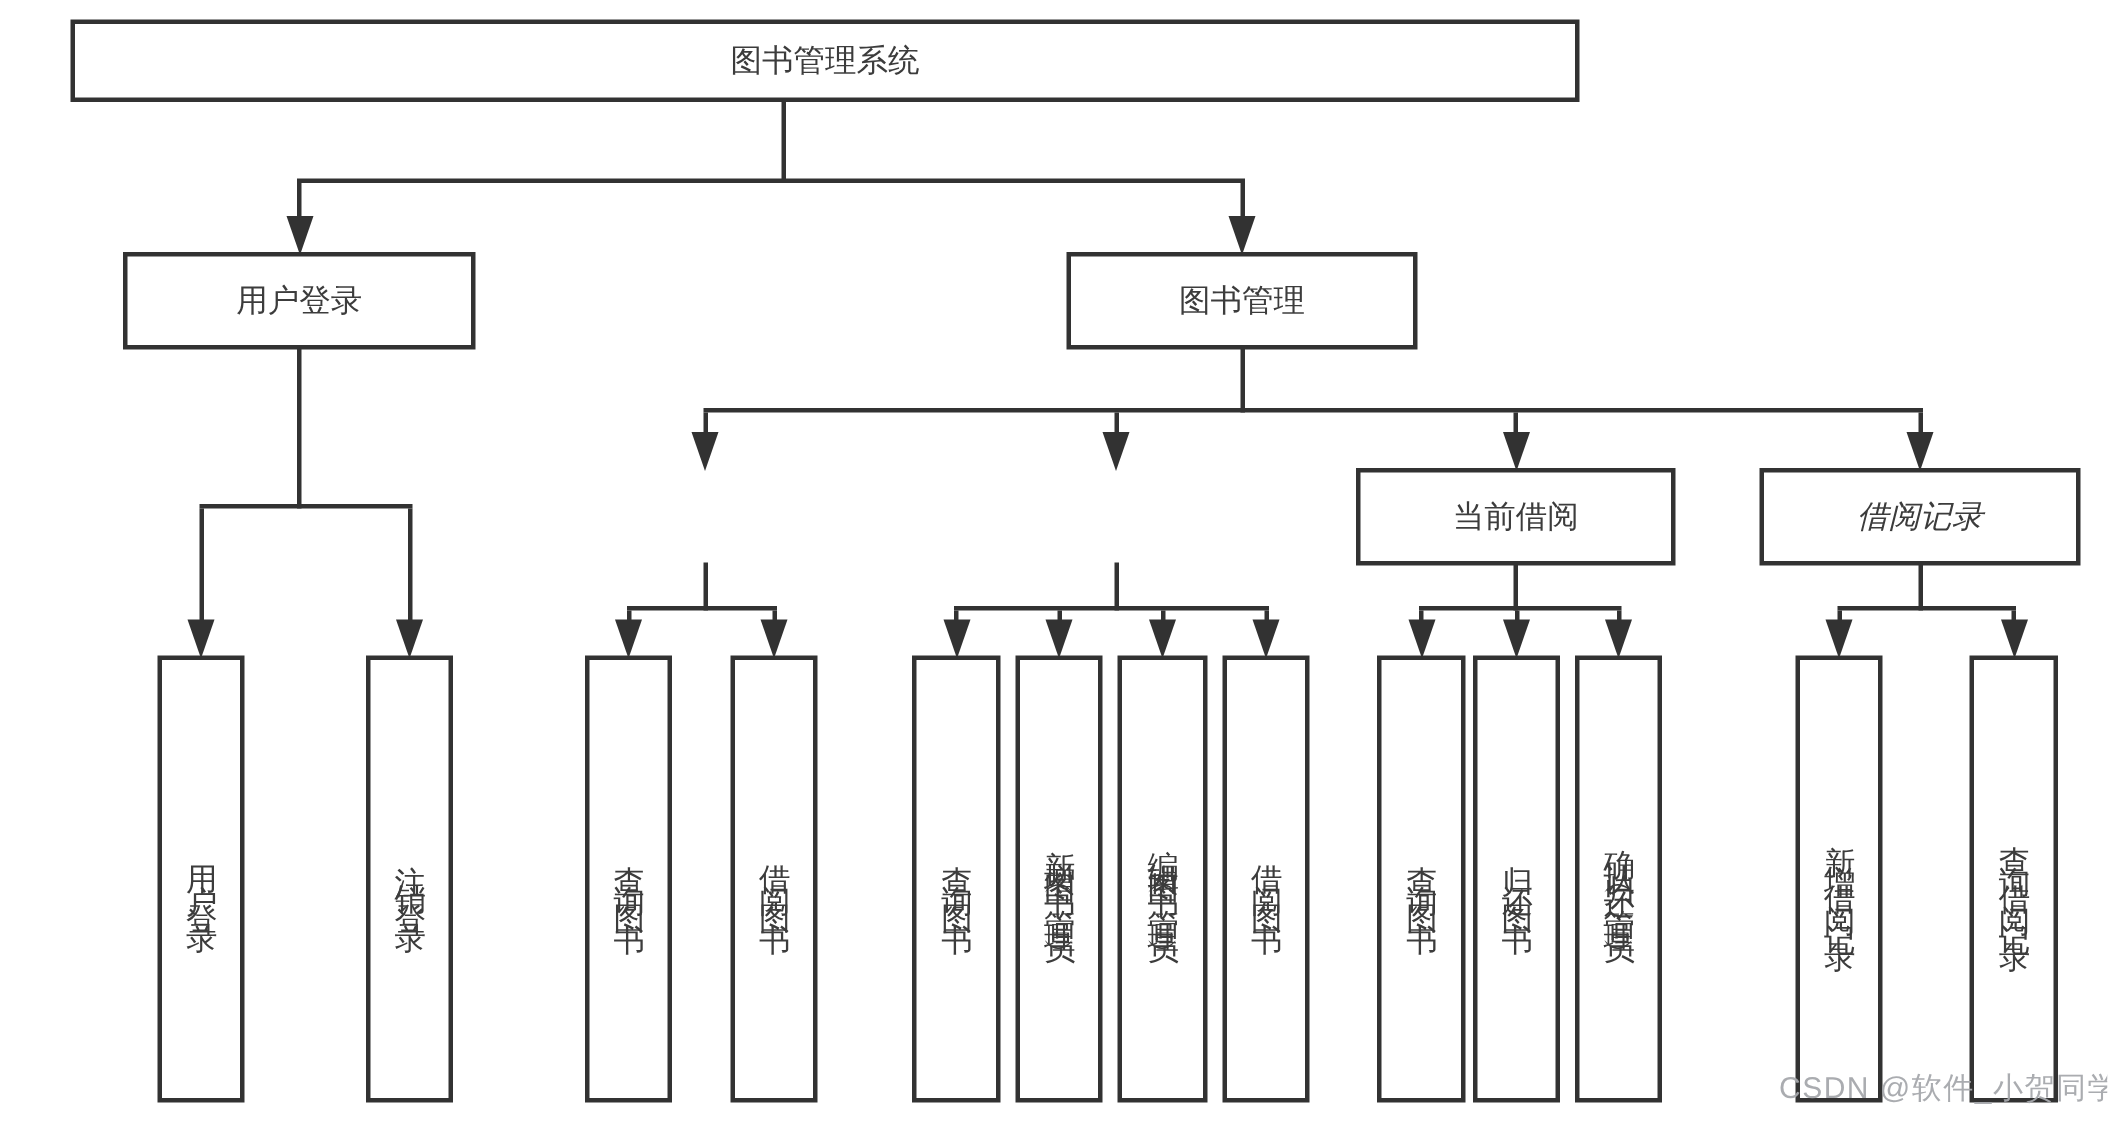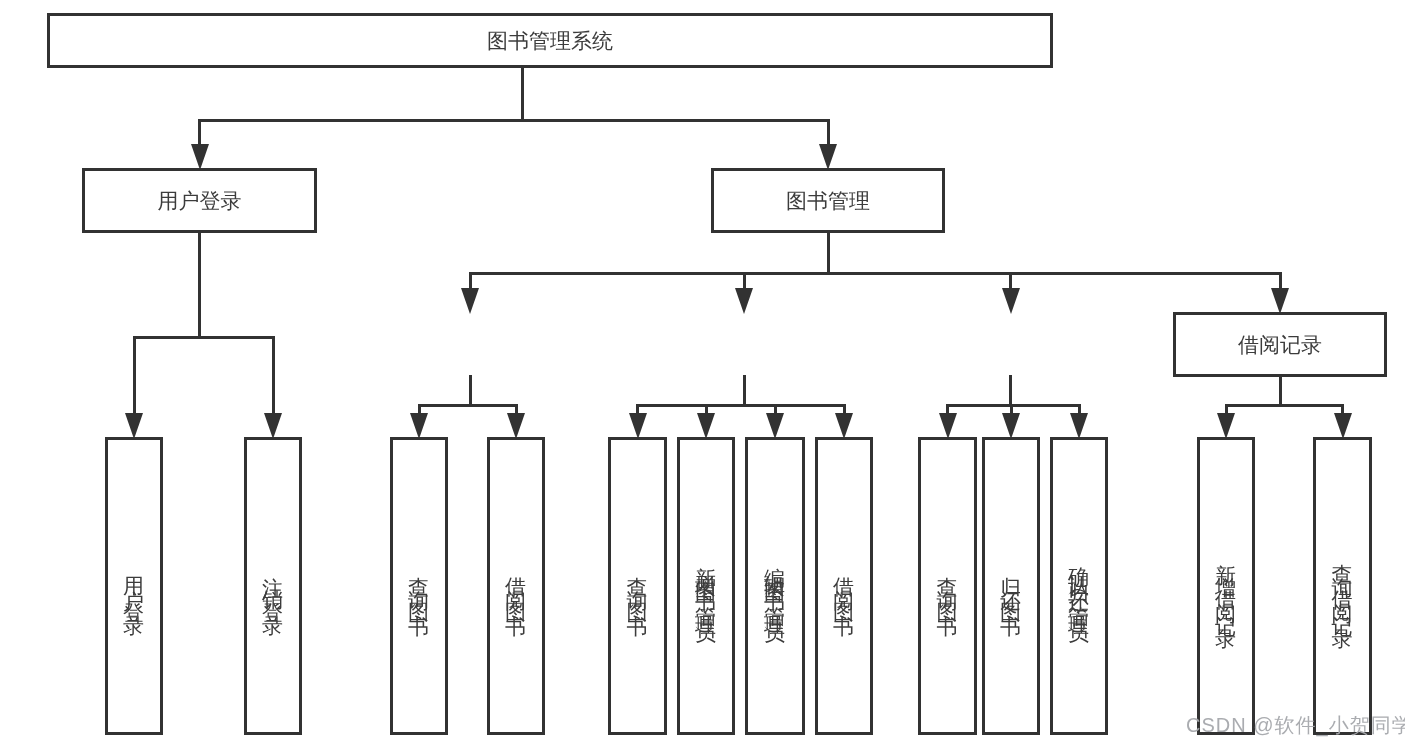--- a/index.html
+++ b/index.html
@@ -37,21 +37,24 @@
   <div class="watermark">CSDN @软件_小贺同学</div>
 <div class="node" style="left: 19px; top: 13px; width: 1006px; height: 55px; margin-left: 28px;">
       <span class="label">图书管理系统</span>
     </div>
     <div class="node" style="left: 82px; top: 168px; width: 235px; height: 65px;">
       <span class="label">用户登录</span>
     </div>
     <div class="node" style="left: 711px; top: 168px; width: 234px; height: 65px;">
       <span class="label">图书管理</span>
     </div>
-    <div class="node" style="left: 1173px; top: 312px; width: 214px; height: 65px;">
+    <div class="node" style="left: 904px; top: 312px; width: 213px; height: 65px;">
+      <span class="label">当前借阅</span>
+    </div>
+    <div class="node" style="left: 1173px; top: 312px; width: 214px; height: 65px; font-style: italic;">
       <span class="label">借阅记录</span>
     </div>
     <div class="node vertical" style="left: 105px; top: 437px; width: 58px; height: 298px;">
       <span class="label">用户登录</span>
     </div>
     <div class="node vertical" style="left: 244px; top: 437px; width: 58px; height: 298px;">
       <span class="label">注销登录</span>
     </div>
     <div class="node vertical" style="left: 390px; top: 437px; width: 58px; height: 298px;">
       <span class="label">查询图书</span>

